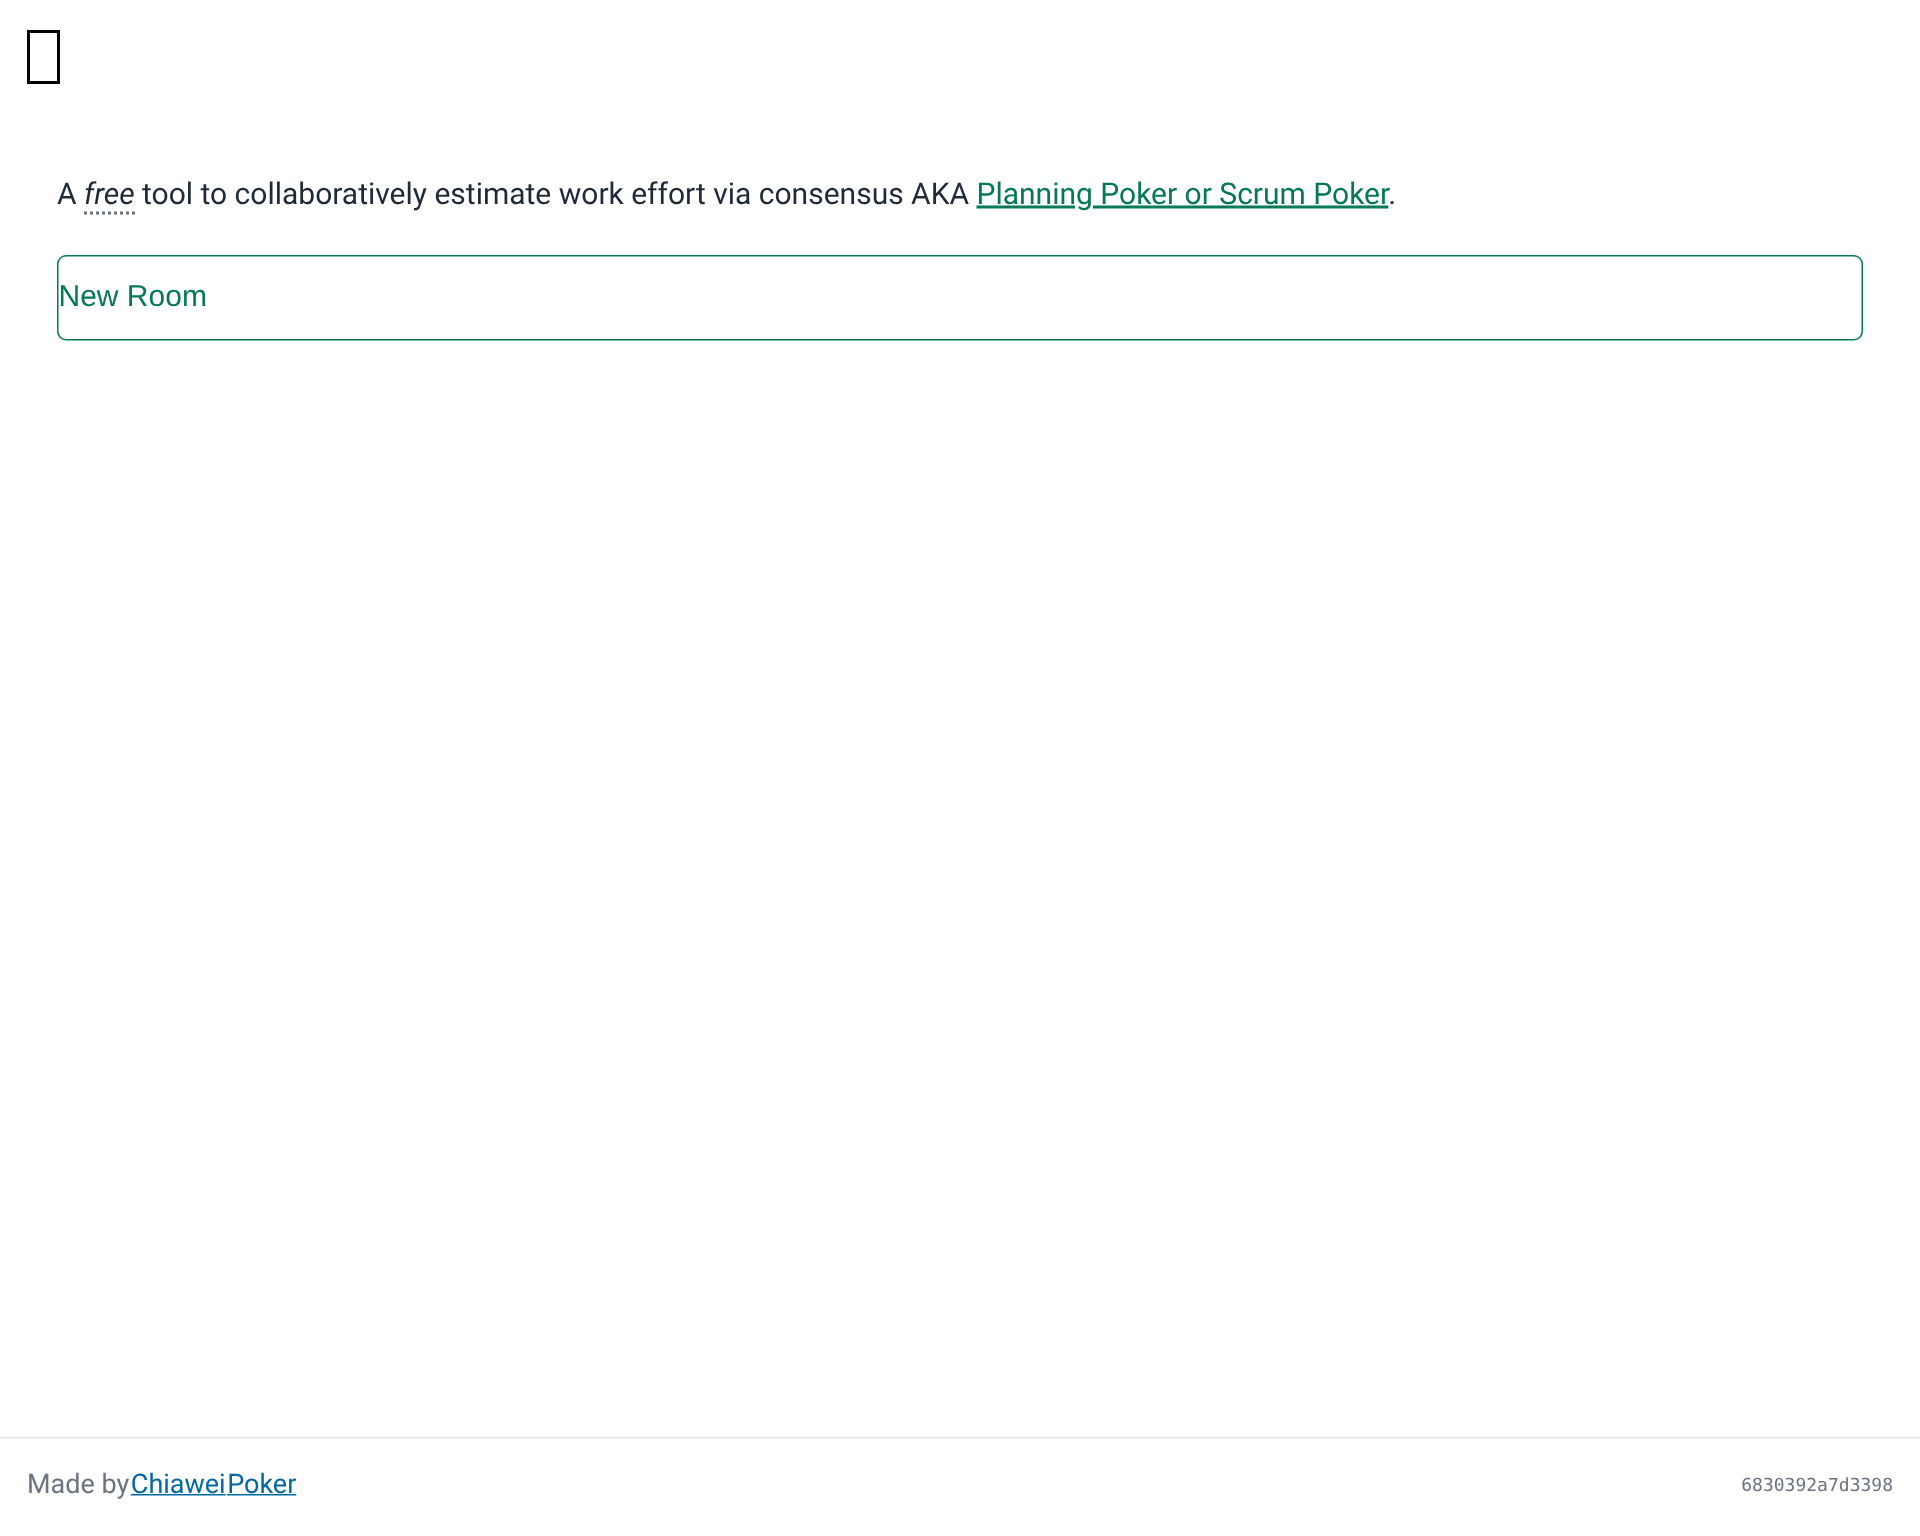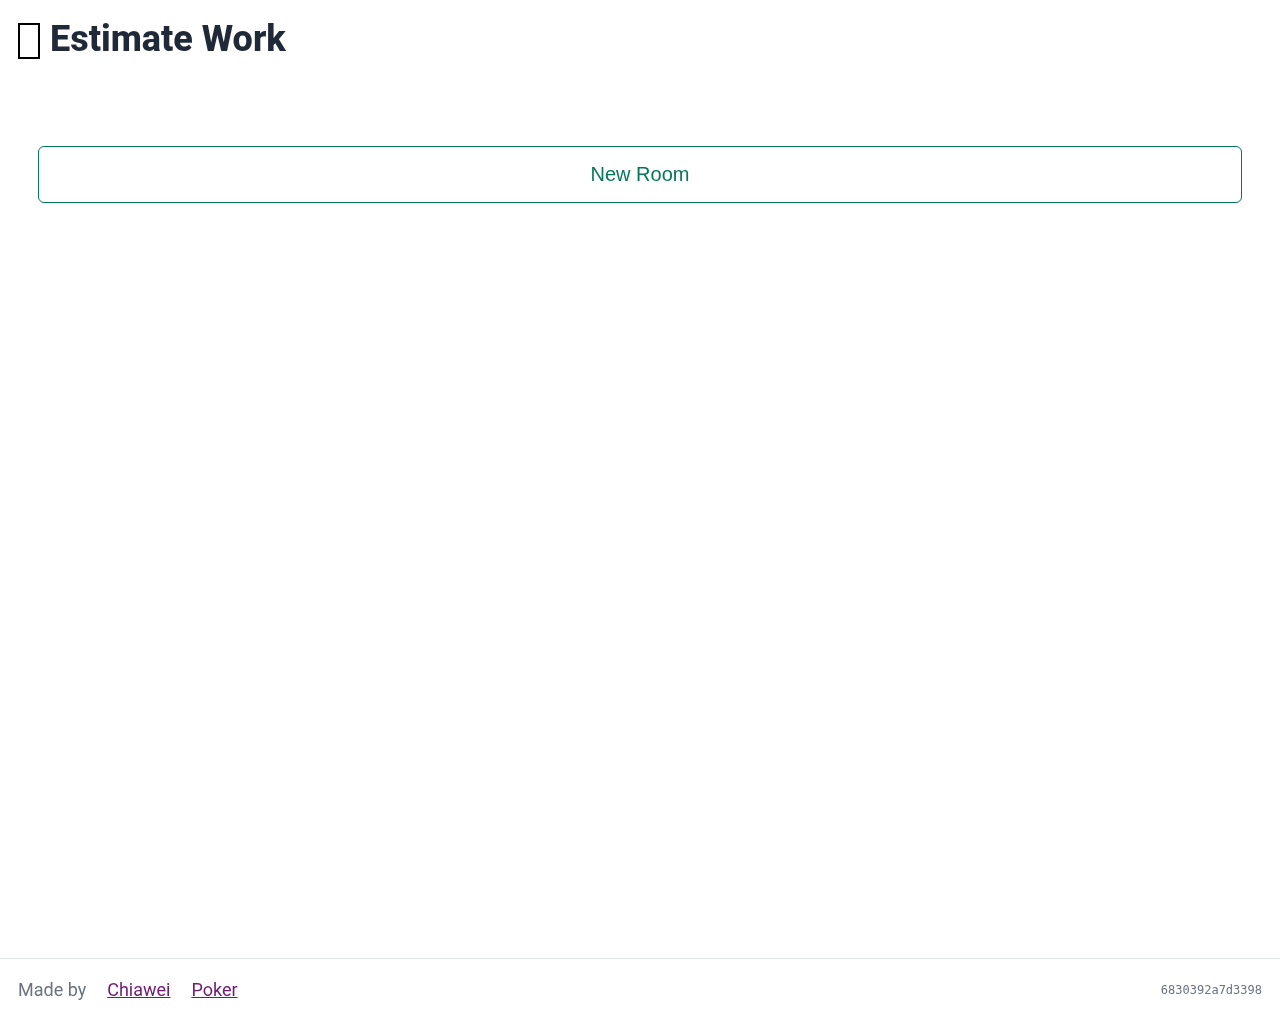--- a/index.html
+++ b/index.html
@@ -58,57 +58,59 @@
       margin-top: 26px;
       width: 100%;
       padding: 16px 0;
       background: #ffffff;
       border: 1px solid #047857;
       border-radius: 6px;
       color: #047857;
       font-size: 20px;
       font-weight: 500;
       cursor: pointer;
-      text-align: center;
+      text-align: left;
     }
     .footer {
       border-top: 1px solid #e5e7eb;
       padding: 20px 18px 24px 18px;
       display: flex;
       justify-content: space-between;
       align-items: center;
       font-size: 18px;
       color: #6b7280;
     }
     .footer a {
-      color: #701a75;
+      color: #0369a1;
       text-decoration: underline;
     }
     .footer-left {
       display: flex;
-      gap: 21px;
+      gap: 1px;
       align-items: center;
     }
     .footer-right {
       font-family: ui-monospace, SFMono-Regular, Menlo, monospace;
       font-size: 12px;
       color: #6b7280;
     }
   </style>
 </head>
 <body>
 
 <header class="header">
   <h1>
     <span class="emoji-glyph"></span>
-    <span>Estimate Work</span>
   </h1>
 </header>
 
 <main class="main">
+  <p class="desc">
+    <span>A </span><span class="free">free</span><span> tool to collaboratively estimate work effort via consensus AKA </span><a href="#">Planning Poker or Scrum Poker</a><span>.</span>
+  </p>
   <button class="new-room-btn">New Room</button>
 </main>
 
 <footer class="footer">
   <div class="footer-left">
     <span>Made by</span>
     <a href="#">Chiawei</a>
     <a href="#">Poker</a>
   </div>
   <div class="footer-right">6830392a7d3398</div>

